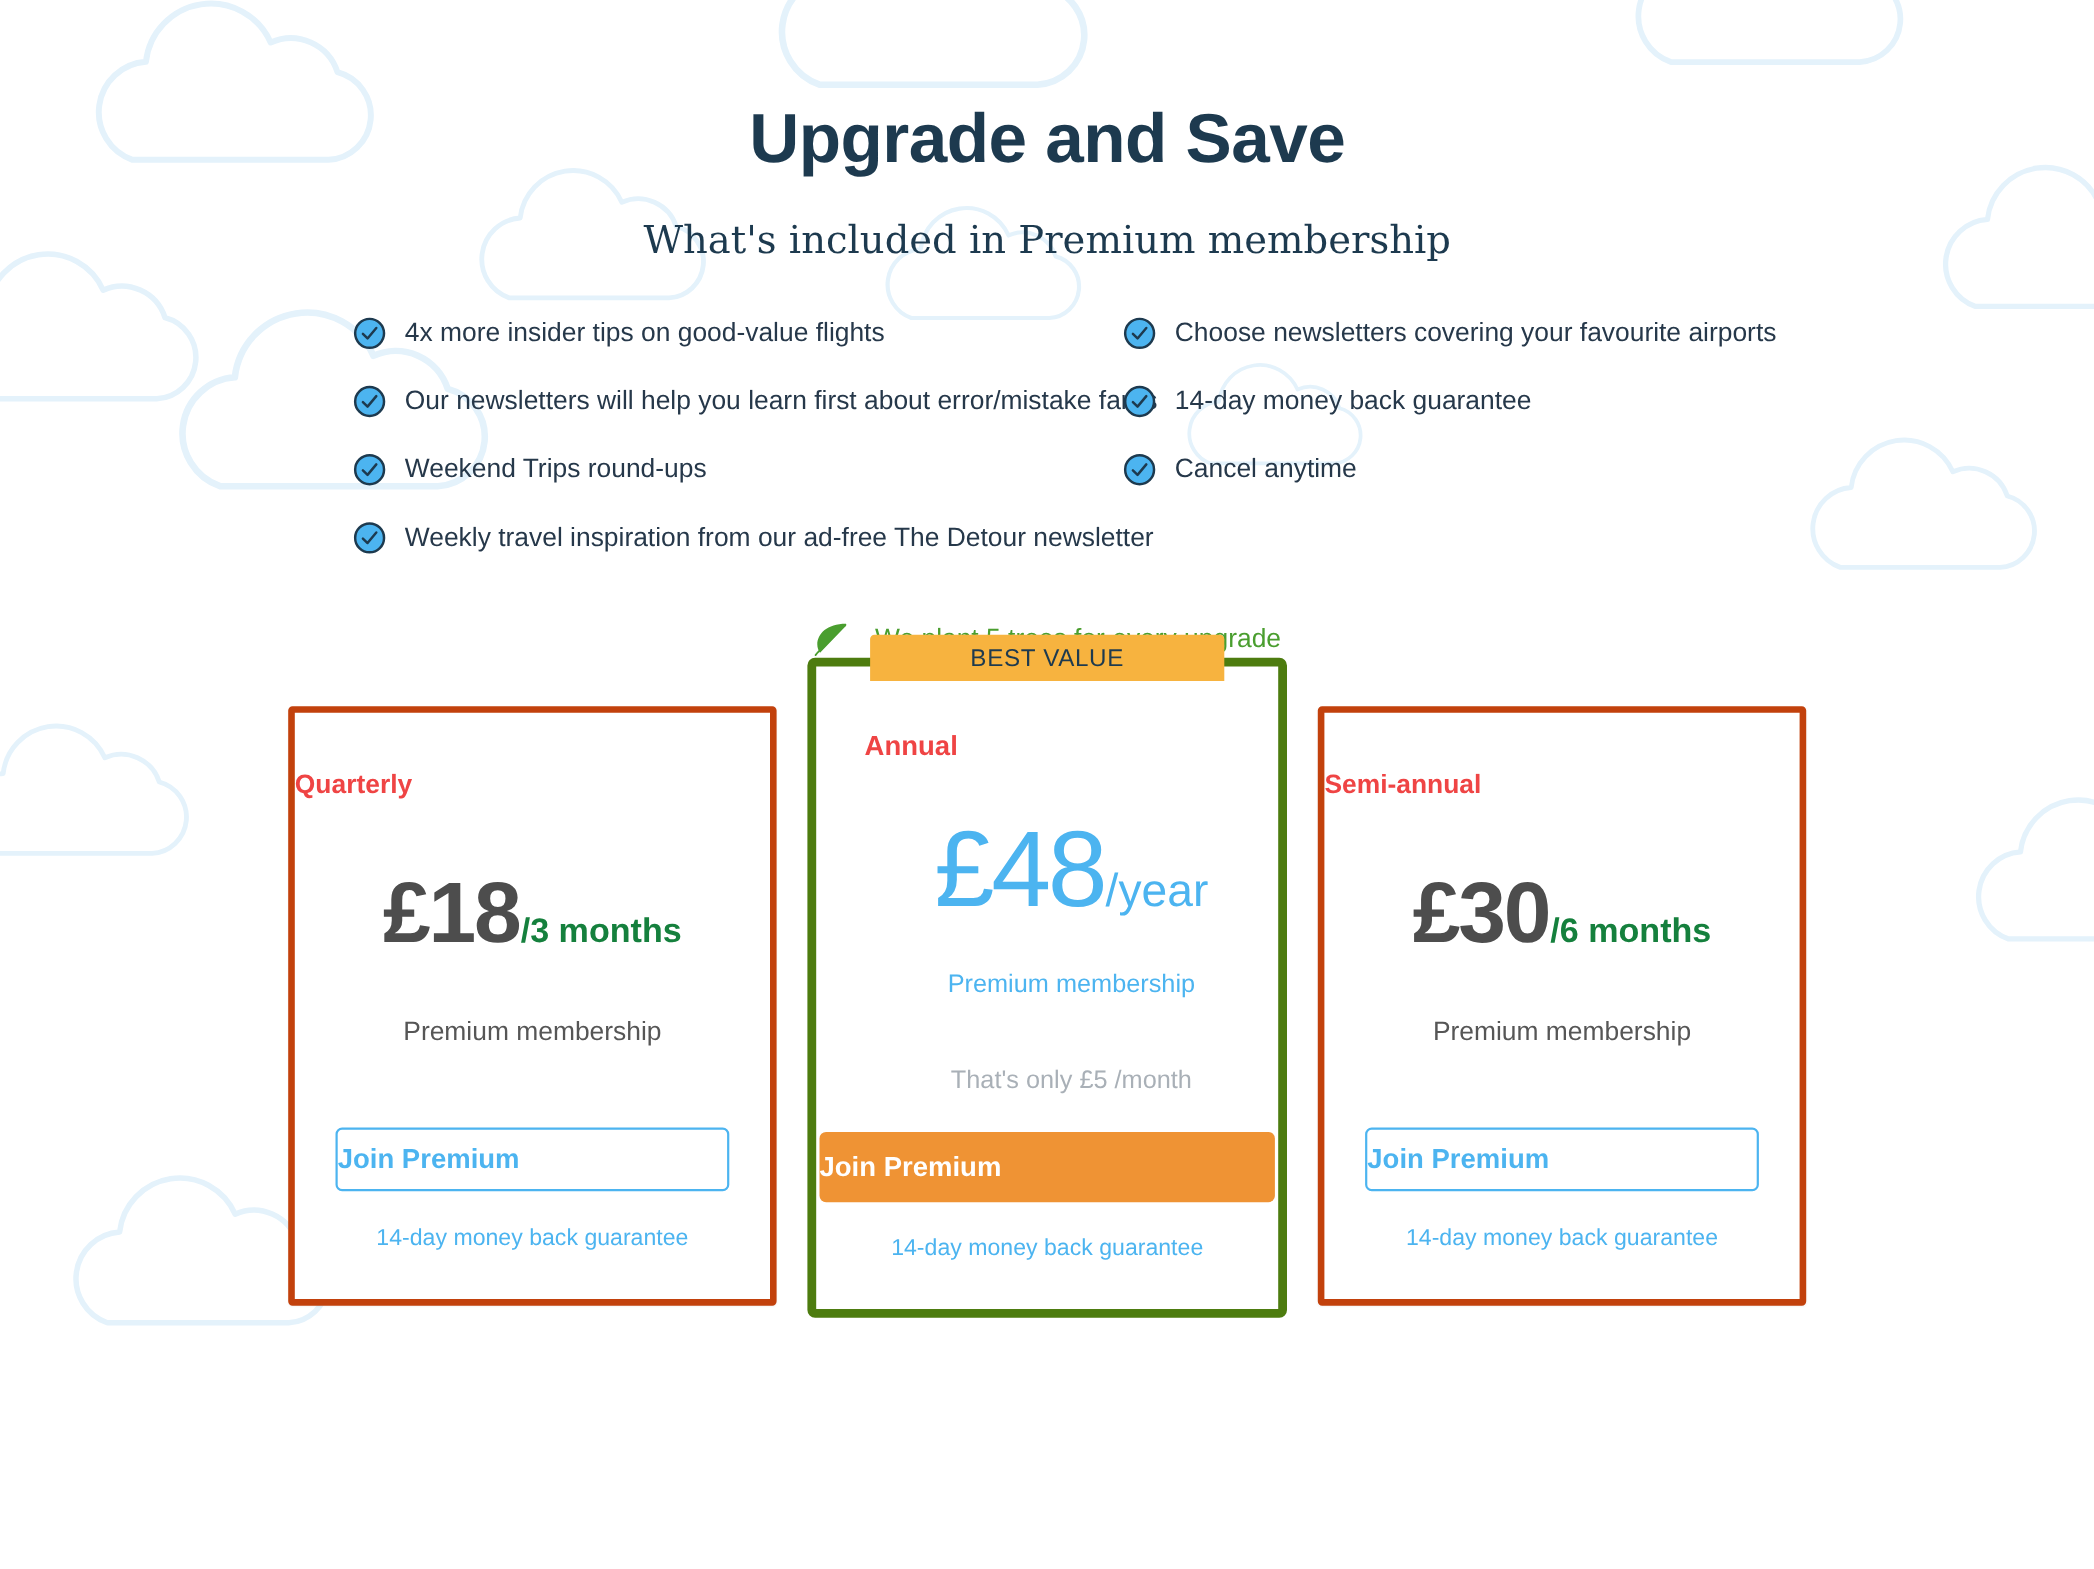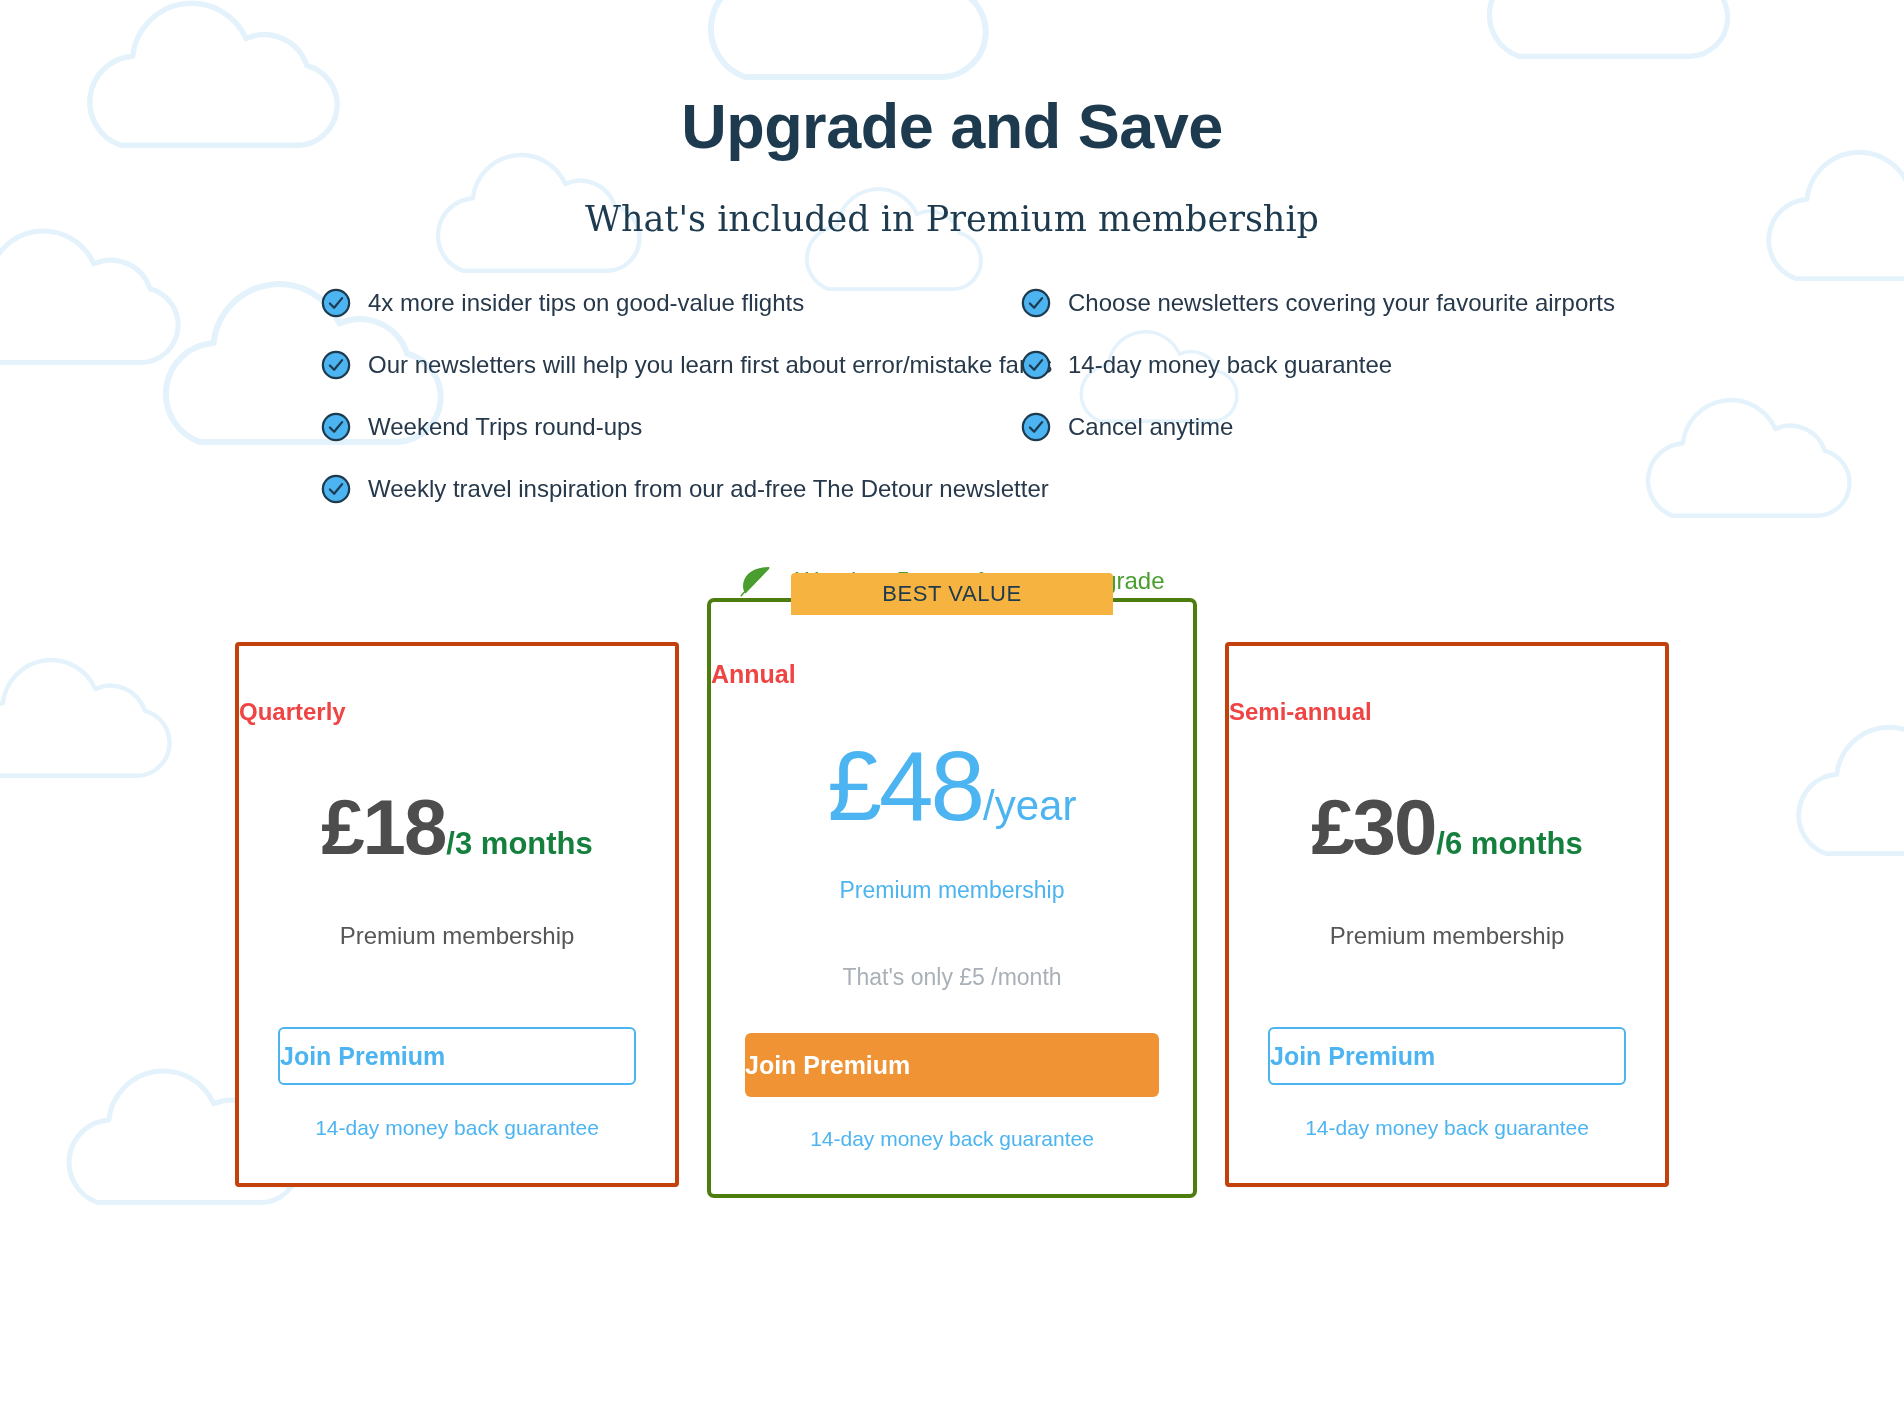--- a/index.html
+++ b/index.html
@@ -115,36 +115,37 @@
     display: flex;
     justify-content: center;
     align-items: flex-start;
     gap: 28px;
     margin-top: 44px;
   }
 
   .card {
     position: relative;
     background: #ffffff;
-    border: 4px solid #c2410c;
+    border: 6px solid #c2410c;
     border-radius: 4px;
     width: 444px;
     height: 545px;
     padding-top: 52px;
     box-shadow: 0 1px 2px rgba(0,0,0,0.04);
   }
 
   .card.featured {
-    border: 4px solid #4d7c0f;
+    border: 8px solid #4d7c0f;
     border-radius: 7px;
-    width: 490px;
+    width: 436px;
     height: 600px;
     margin-top: -44px;
     padding-top: 58px;
     box-shadow: none;
+    padding-left: 44px;
   }
 
   .badge {
     position: absolute;
     top: -29px;
     left: 50%;
     transform: translateX(-50%);
     background: #f7b33f;
     color: #1d3a4f;
     font-size: 22px;

